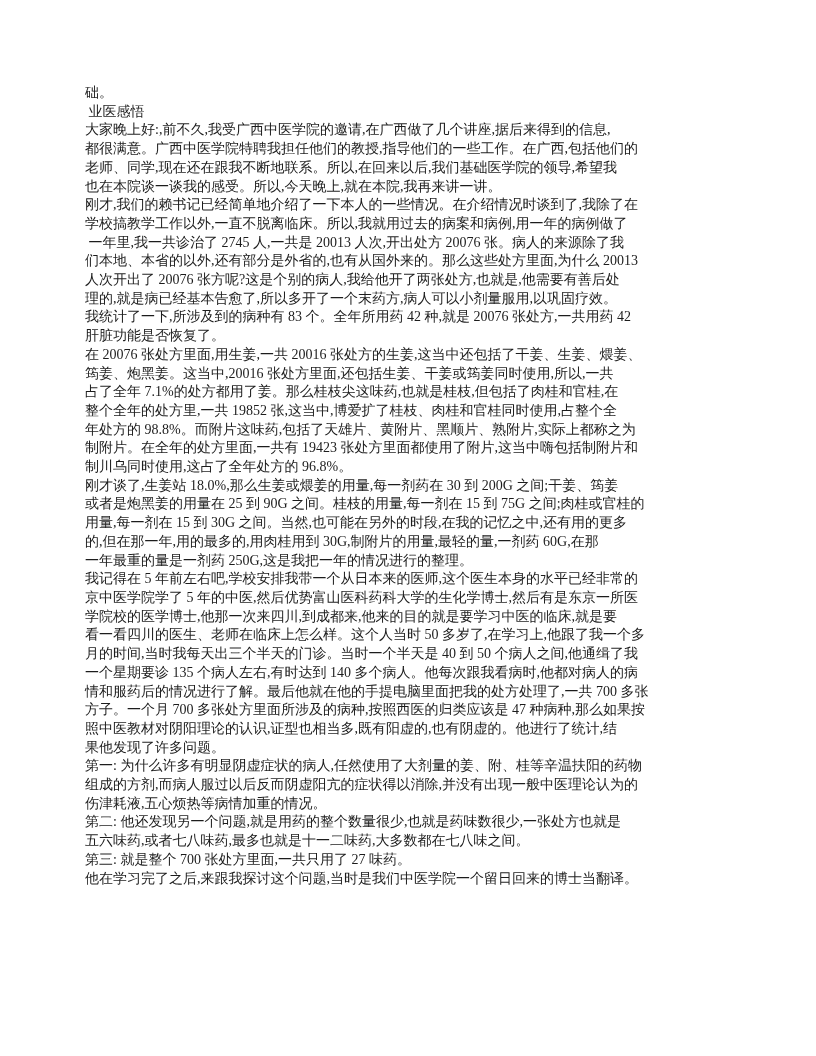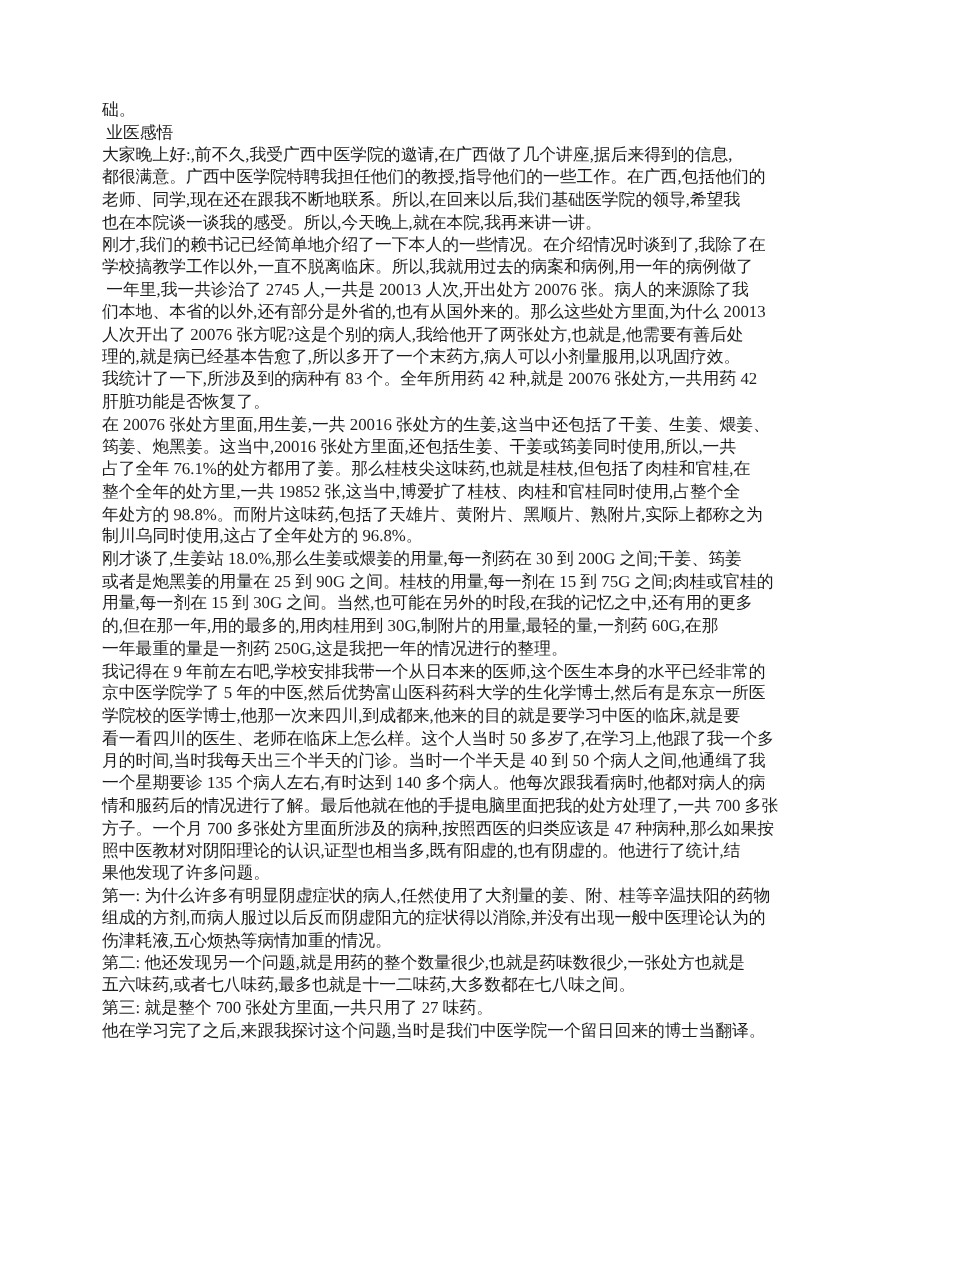--- a/index.html
+++ b/index.html
@@ -44,30 +44,31 @@
       <div class="doc-line">刚才,我们的赖书记已经简单地介绍了一下本人的一些情况。在介绍情况时谈到了,我除了在</div>
       <div class="doc-line">学校搞教学工作以外,一直不脱离临床。所以,我就用过去的病案和病例,用一年的病例做了</div>
       <div class="doc-line"> 一年里,我一共诊治了 2745 人,一共是 20013 人次,开出处方 20076 张。病人的来源除了我</div>
       <div class="doc-line">们本地、本省的以外,还有部分是外省的,也有从国外来的。那么这些处方里面,为什么 20013</div>
       <div class="doc-line">人次开出了 20076 张方呢?这是个别的病人,我给他开了两张处方,也就是,他需要有善后处</div>
       <div class="doc-line">理的,就是病已经基本告愈了,所以多开了一个末药方,病人可以小剂量服用,以巩固疗效。</div>
       <div class="doc-line">我统计了一下,所涉及到的病种有 83 个。全年所用药 42 种,就是 20076 张处方,一共用药 42</div>
       <div class="doc-line">肝脏功能是否恢复了。</div>
       <div class="doc-line">在 20076 张处方里面,用生姜,一共 20016 张处方的生姜,这当中还包括了干姜、生姜、煨姜、</div>
       <div class="doc-line">筠姜、炮黑姜。这当中,20016 张处方里面,还包括生姜、干姜或筠姜同时使用,所以,一共</div>
-      <div class="doc-line">占了全年 76.1%的处方都用了姜。那么桂枝尖这味药,也就是桂枝,但包括了肉桂和官桂,在</div>
+      <div class="doc-line">占了全年 7.1%的处方都用了姜。那么桂枝尖这味药,也就是桂枝,但包括了肉桂和官桂,在</div>
       <div class="doc-line">整个全年的处方里,一共 19852 张,这当中,博爱扩了桂枝、肉桂和官桂同时使用,占整个全</div>
       <div class="doc-line">年处方的 98.8%。而附片这味药,包括了天雄片、黄附片、黑顺片、熟附片,实际上都称之为</div>
+      <div class="doc-line">制附片。在全年的处方里面,一共有 19423 张处方里面都使用了附片,这当中嗨包括制附片和</div>
       <div class="doc-line">制川乌同时使用,这占了全年处方的 96.8%。</div>
       <div class="doc-line">刚才谈了,生姜站 18.0%,那么生姜或煨姜的用量,每一剂药在 30 到 200G 之间;干姜、筠姜</div>
       <div class="doc-line">或者是炮黑姜的用量在 25 到 90G 之间。桂枝的用量,每一剂在 15 到 75G 之间;肉桂或官桂的</div>
       <div class="doc-line">用量,每一剂在 15 到 30G 之间。当然,也可能在另外的时段,在我的记忆之中,还有用的更多</div>
       <div class="doc-line">的,但在那一年,用的最多的,用肉桂用到 30G,制附片的用量,最轻的量,一剂药 60G,在那</div>
       <div class="doc-line">一年最重的量是一剂药 250G,这是我把一年的情况进行的整理。</div>
-      <div class="doc-line">我记得在 9 年前左右吧,学校安排我带一个从日本来的医师,这个医生本身的水平已经非常的</div>
+      <div class="doc-line">我记得在 5 年前左右吧,学校安排我带一个从日本来的医师,这个医生本身的水平已经非常的</div>
       <div class="doc-line">京中医学院学了 5 年的中医,然后优势富山医科药科大学的生化学博士,然后有是东京一所医</div>
       <div class="doc-line">学院校的医学博士,他那一次来四川,到成都来,他来的目的就是要学习中医的临床,就是要</div>
       <div class="doc-line">看一看四川的医生、老师在临床上怎么样。这个人当时 50 多岁了,在学习上,他跟了我一个多</div>
       <div class="doc-line">月的时间,当时我每天出三个半天的门诊。当时一个半天是 40 到 50 个病人之间,他通缉了我</div>
       <div class="doc-line">一个星期要诊 135 个病人左右,有时达到 140 多个病人。他每次跟我看病时,他都对病人的病</div>
       <div class="doc-line">情和服药后的情况进行了解。最后他就在他的手提电脑里面把我的处方处理了,一共 700 多张</div>
       <div class="doc-line">方子。一个月 700 多张处方里面所涉及的病种,按照西医的归类应该是 47 种病种,那么如果按</div>
       <div class="doc-line">照中医教材对阴阳理论的认识,证型也相当多,既有阳虚的,也有阴虚的。他进行了统计,结</div>
       <div class="doc-line">果他发现了许多问题。</div>
       <div class="doc-line">第一: 为什么许多有明显阴虚症状的病人,任然使用了大剂量的姜、附、桂等辛温扶阳的药物</div>

